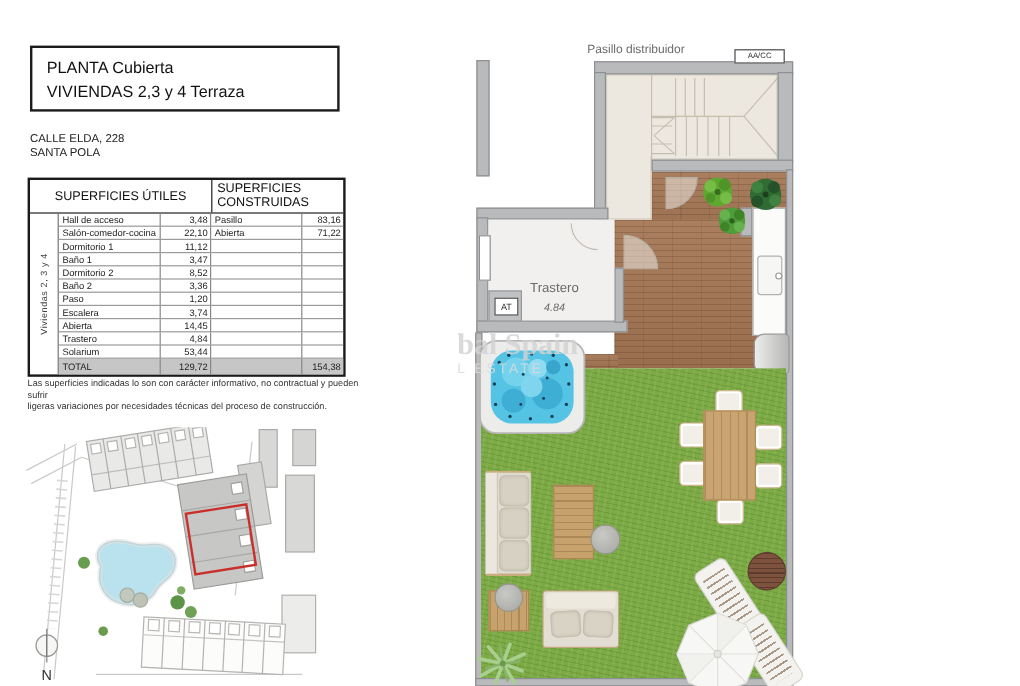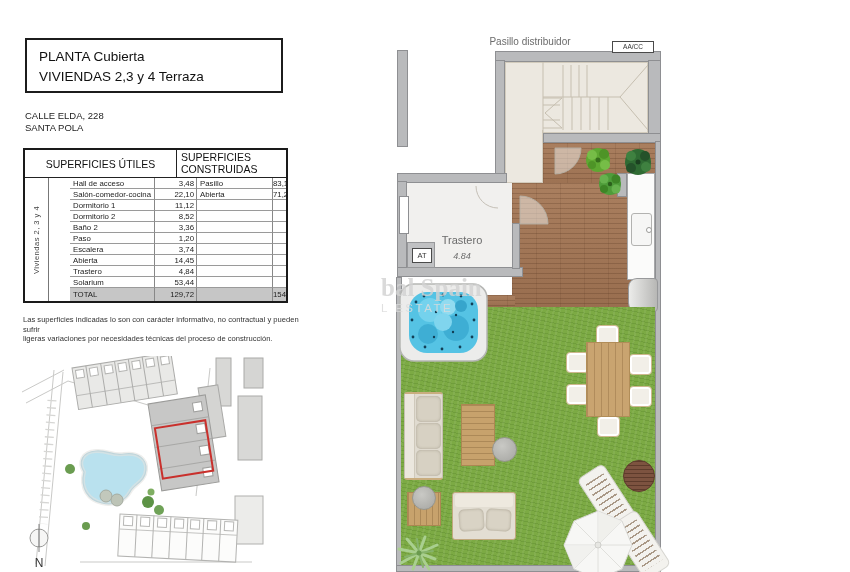--- a/index.html
+++ b/index.html
@@ -12,21 +12,21 @@
     padding:7px 0 0 12px;box-sizing:border-box;}
   .title-box div{font-size:13.5px;line-height:20px;color:#111;}
   .address{left:25px;top:110px;font-size:9.5px;line-height:11.5px;color:#222;}
 
   .areas-table{left:23px;top:148px;width:265px;border:2px solid #1a1a1a;box-sizing:border-box;background:#fff;}
   .at-header{display:flex;height:27px;border-bottom:1.5px solid #222;}
   .at-h-left{width:151px;border-right:1px solid #222;display:flex;align-items:center;justify-content:center;
     font-size:10.5px;color:#111;}
   .at-h-right{flex:1;display:flex;align-items:center;justify-content:center;text-align:left;
     font-size:10.5px;line-height:11.5px;color:#111;padding:0 4px;}
-  .at-body{display:flex;gap:21px;}
+  .at-body{display:flex;}
   .at-group{width:23px;border-right:1px solid #777;position:relative;}
   .at-group span{position:absolute;left:0;top:0;width:100%;height:100%;display:flex;align-items:center;justify-content:center;
     writing-mode:vertical-rl;transform:rotate(180deg);font-size:7.5px;color:#444;letter-spacing:.5px;}
   .at-main{flex:1;}
   .at-row,.at-total{display:grid;grid-template-columns:85px 42px 76px 1fr;height:11px;}
   .at-row > div,.at-total > div{border-bottom:1px solid #9a9a9a;font-size:7.8px;line-height:11px;color:#222;overflow:hidden;white-space:nowrap;}
   .c-room{padding-left:3px;border-right:1px solid #888;}
   .c-area{text-align:right;padding-right:2px;border-right:1px solid #888;}
   .c-blabel{padding-left:3px;border-right:1px solid #888;}
   .c-barea{text-align:right;padding-right:2px;}
@@ -125,20 +125,26 @@
             <div class="c-blabel">Abierta</div>
             <div class="c-barea">71,22</div>
           </div>
             <div class="at-row">
             <div class="c-room">Dormitorio 1</div>
             <div class="c-area">11,12</div>
             <div class="c-blabel"></div>
             <div class="c-barea"></div>
           </div>
             <div class="at-row">
+            <div class="c-room">Baño 1</div>
+            <div class="c-area">3,47</div>
+            <div class="c-blabel"></div>
+            <div class="c-barea"></div>
+          </div>
+            <div class="at-row">
             <div class="c-room">Dormitorio 2</div>
             <div class="c-area">8,52</div>
             <div class="c-blabel"></div>
             <div class="c-barea"></div>
           </div>
             <div class="at-row">
             <div class="c-room">Baño 2</div>
             <div class="c-area">3,36</div>
             <div class="c-blabel"></div>
             <div class="c-barea"></div>

